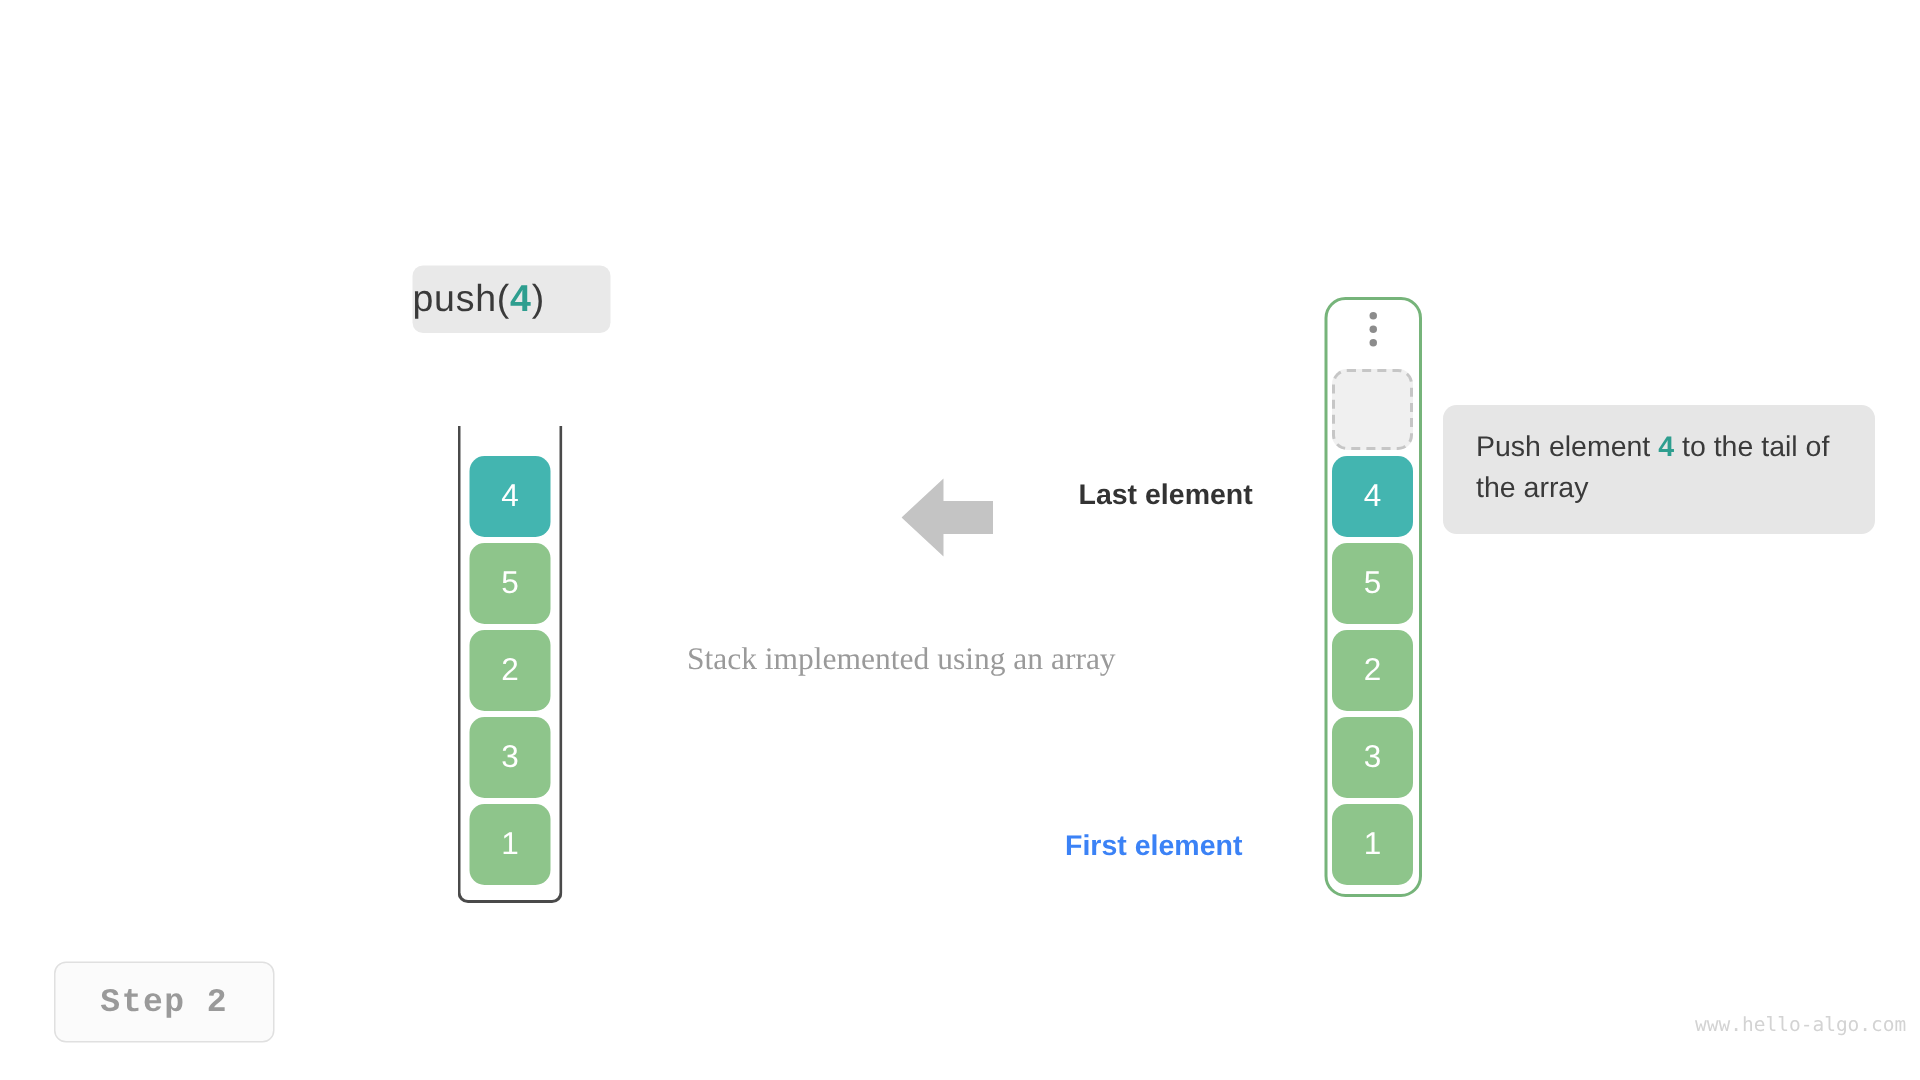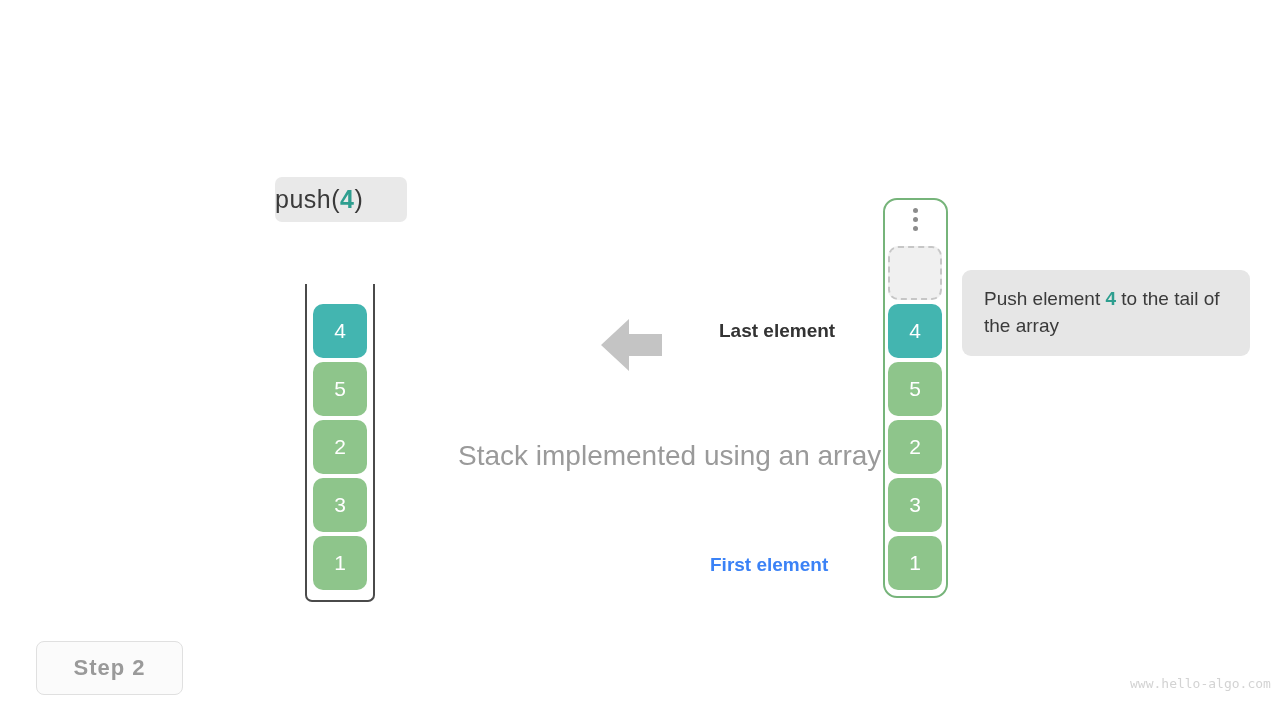--- a/index.html
+++ b/index.html
@@ -106,23 +106,24 @@
     position: absolute;
     left: 710px;
     top: 554px;
     font-size: 19px;
     font-weight: bold;
     color: #3b82f6;
   }
   .caption {
     position: absolute;
     left: 458px;
-    top: 440px;
-    font-size: 28px;
+    top: 427px;
+    font-size: 21px;
     color: #9a9a9a;
+    font-family: Liberation Serif, serif;
   }
 
   
   .array-wrap {
     position: absolute;
     left: 883px;
     top: 198px;
     width: 65px;
     height: 400px;
   }
@@ -185,21 +186,21 @@
     left: 36px;
     top: 641px;
     width: 145px;
     height: 52px;
     background: #fbfbfb;
     border: 1px solid #e0e0e0;
     border-radius: 8px;
     display: flex;
     align-items: center;
     justify-content: center;
-    font-family: Liberation Sans, sans-serif;
+    font-family: Liberation Mono, monospace;
     font-size: 22px;
     font-weight: bold;
     color: #9a9a9a;
     letter-spacing: 1px;
   }
 
   
   .watermark {
     position: absolute;
     left: 1130px;

